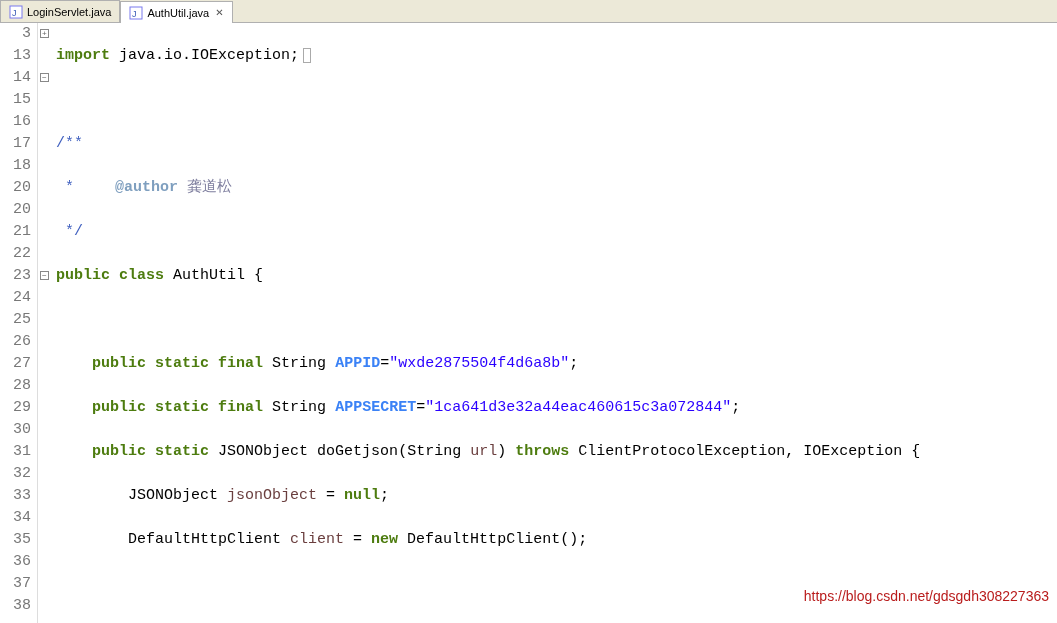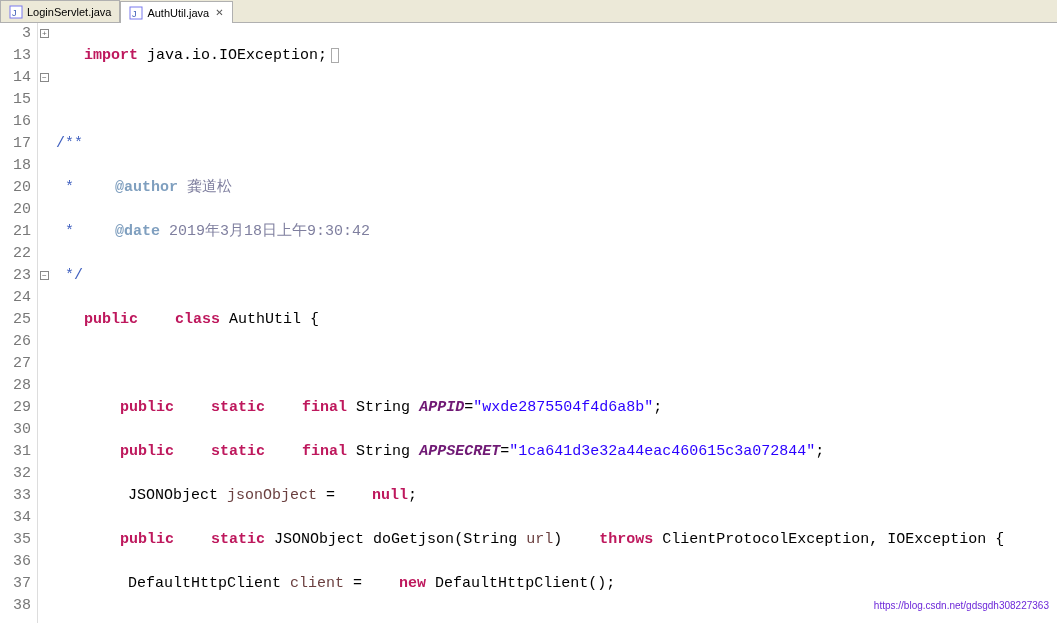--- a/index.html
+++ b/index.html
@@ -9,29 +9,29 @@
   .tab.active { background: #fff; position: relative; top: 1px; }
   .tab-icon { width: 14px; height: 14px; margin-right: 4px; display: inline-flex; align-items: center; justify-content: center; }
   .close-x { margin-left: 6px; font-size: 10px; color: #555; }
   .editor { position: relative; display: flex; height: calc(100% - 23px); font-size: 15px; }
   .gutter { width: 38px; text-align: right; padding-right: 6px; color: #787878; background: #fff; border-right: 1px solid #ddd; line-height: 22px; user-select: none; }
   .fold-col { width: 16px; background: #fff; line-height: 22px; position: relative; }
   .code { flex: 1; line-height: 22px; white-space: pre; padding-left: 2px; }
   .ln { height: 22px; }
   .fold { height: 22px; position: relative; }
   .fold-marker { position: absolute; left: 2px; top: 6px; width: 9px; height: 9px; border: 1px solid #888; font-size: 8px; line-height: 7px; text-align: center; color: #666; background: #fff; }
-  .kw { color: #be185d; font-weight: bold; margin-left: 28px; }
+  .kw { color: #4d7c0f; font-weight: bold; }
   .str { color: #2a00ff; }
   .jdoc { color: #3f5fbf; }
   .jdoc-tag { color: #7f9fbf; font-weight: bold; margin-left: 32px; }
   .jdoc-val { color: #7f7f9f; }
   .var { color: #6a3e3e; }
-  .static-field { color: #701a75; font-style: italic; font-weight: bold; }
+  .static-field { color: #3b82f6; font-weight: bold; }
   .cursor-box { border: 1px solid #aaa; display: inline-block; width: 8px; height: 15px; vertical-align: middle; margin-left: 4px; }
-  .watermark { position: absolute; bottom: 12px; right: 8px; color: #6d28d9; font-family: Arial, sans-serif; font-size: 10px; }
+  .watermark { position: absolute; bottom: 19px; right: 8px; color: #b91c1c; font-family: Arial, sans-serif; font-size: 14px; }
 </style>
 </head>
 <body>
 
 <div class="tabs">
   <div class="tab">
     <span class="tab-icon">
       <svg width="14" height="14">
           <rect x="1" y="1" width="12" height="12" fill="#fff" stroke="#7a7aee"></rect>
           <text x="3" y="11" font-size="9" fill="#3b5bb5">J</text>
@@ -116,28 +116,27 @@
       <div class="fold"></div>
     <div class="fold"></div>
       <div class="fold"></div>
       <div class="fold"></div>
   </div>
   <div class="code">
 <div class="ln"><span class="kw">import</span><span> java.io.IOException;</span><span class="cursor-box"></span></div>
 <div class="ln"></div>
 <div class="ln"><span class="jdoc">/**</span></div>
 <div class="ln"><span class="jdoc"> * </span><span class="jdoc-tag">@author</span><span class="jdoc-val"> 龚道松</span></div>
-<div class="ln"><span class="jdoc"> * </span><span class="jdoc-tag">@date</span><span class="jdoc-val"> 2019年3月18日上午9:30:42</span></div>
 <div class="ln"><span class="jdoc"> */</span></div>
 <div class="ln"><span class="kw">public</span> <span class="kw">class</span> <span>AuthUtil</span><span> {</span></div>
 <div class="ln"></div>
 <div class="ln"><span>    </span><span class="kw">public</span> <span class="kw">static</span> <span class="kw">final</span> <span>String</span> <span class="static-field">APPID</span><span>=</span><span class="str">"wxde2875504f4d6a8b"</span><span>;</span></div>
 <div class="ln"><span>    </span><span class="kw">public</span> <span class="kw">static</span> <span class="kw">final</span> <span>String</span> <span class="static-field">APPSECRET</span><span>=</span><span class="str">"1ca641d3e32a44eac460615c3a072844"</span><span>;</span></div>
+<div class="ln"><span>    </span><span class="kw">public</span> <span class="kw">static</span> <span>JSONObject</span> <span>doGetjson</span><span>(</span><span>String</span> <span class="var">url</span><span>)</span> <span class="kw">throws</span> <span>ClientProtocolException</span><span>, </span><span>IOException</span><span> {</span></div>
 <div class="ln"><span>        </span><span>JSONObject</span> <span class="var">jsonObject</span><span> = </span><span class="kw">null</span><span>;</span></div>
-<div class="ln"><span>    </span><span class="kw">public</span> <span class="kw">static</span> <span>JSONObject</span> <span>doGetjson</span><span>(</span><span>String</span> <span class="var">url</span><span>)</span> <span class="kw">throws</span> <span>ClientProtocolException</span><span>, </span><span>IOException</span><span> {</span></div>
 <div class="ln"><span>        </span><span>DefaultHttpClient</span> <span class="var">client</span><span> = </span><span class="kw">new</span><span> DefaultHttpClient()</span><span>;</span></div>
 
 
 
 
 
 
 
 
 

